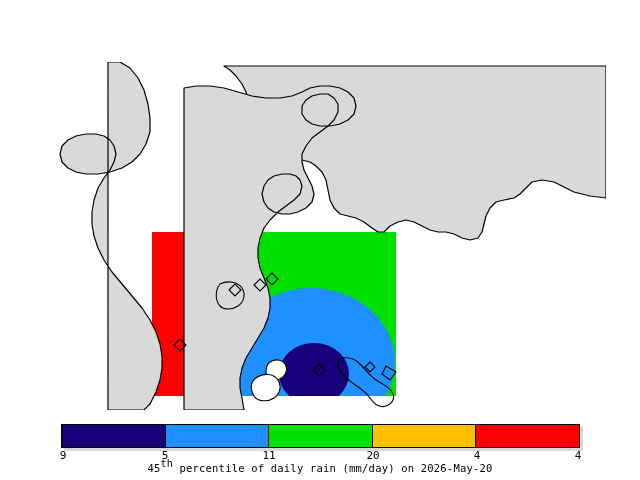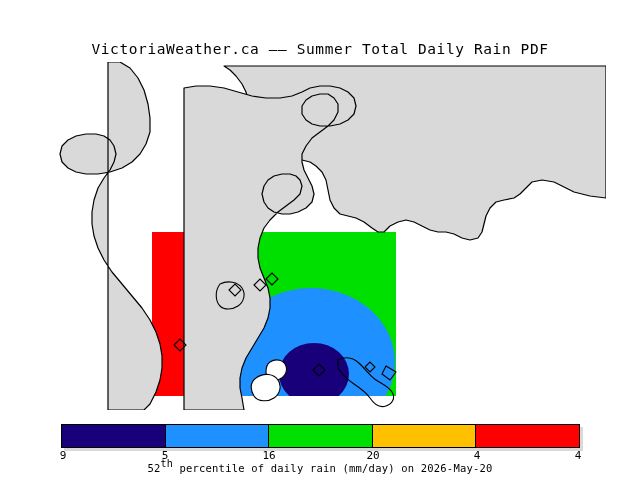--- a/index.html
+++ b/index.html
@@ -113,21 +113,20 @@
   #cb-caption sup {
     font-size: 10px;
     vertical-align: super;
   }
 </style>
 </head>
 <body>
 
 <div id="figure">
 
-  <div id="title">VictoriaWeather.ca —— Summer Total Daily Rain PDF</div>
 
   <div id="map-panel">
     <svg id="map-svg" width="572" height="348" viewBox="0 0 572 348" xmlns="http://www.w3.org/2000/svg">
 
       <defs>
 
         <clipPath id="data-clip">
           <rect x="118" y="170" width="244" height="164"></rect>
         </clipPath>
       </defs>
@@ -253,21 +252,21 @@
       <div class="cb-seg" style="background:#1e90ff"></div>
       <div class="cb-seg" style="background:#00e000"></div>
       <div class="cb-seg" style="background:#ffc000"></div>
       <div class="cb-seg" style="background:#ff0000"></div>
     </div>
   </div>
 
   <div id="cb-ticks">
     <span class="cb-tick" style="left:2px">9</span>
     <span class="cb-tick" style="left:104px">5</span>
-    <span class="cb-tick" style="left:208px">16</span>
+    <span class="cb-tick" style="left:208px">11</span>
     <span class="cb-tick" style="left:312px">20</span>
     <span class="cb-tick" style="left:416px">4</span>
     <span class="cb-tick" style="left:517px">4</span>
   </div>
 
-  <div id="cb-caption"><span>52</span><sup>th</sup><span> percentile of daily rain (mm/day) on 2026-May-20</span></div>
+  <div id="cb-caption"><span>45</span><sup>th</sup><span> percentile of daily rain (mm/day) on 2026-May-20</span></div>
 
 </div>
 
 </body></html>

